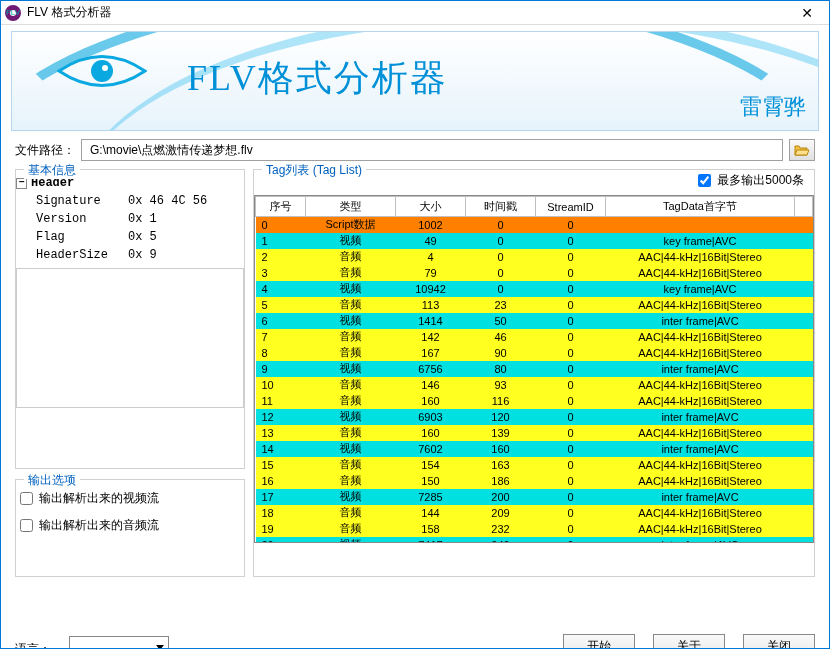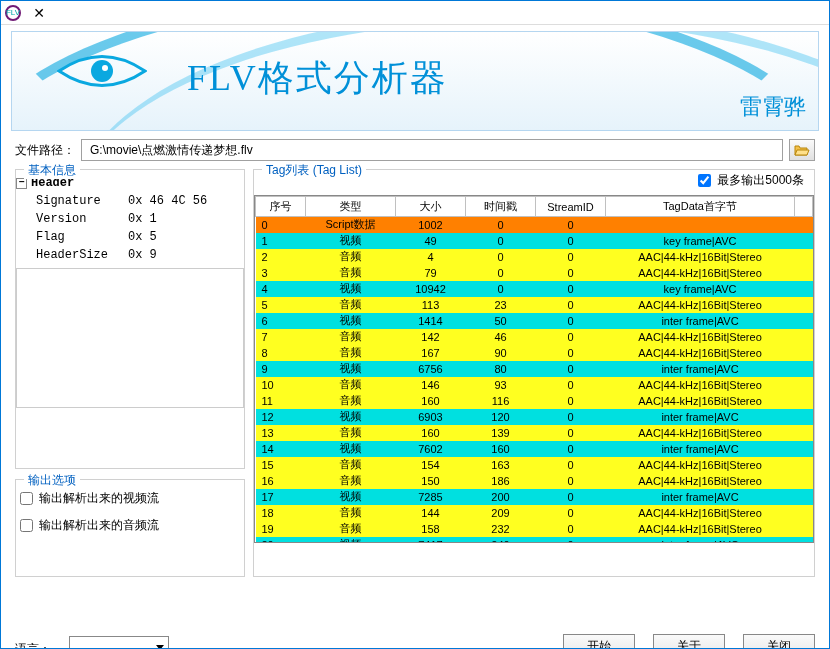--- a/index.html
+++ b/index.html
@@ -17,25 +17,26 @@
   .titlebar {
     height: 24px;
     background: #fff;
     display: flex;
     align-items: center;
     padding: 0 4px;
     border-bottom: 1px solid #ddd;
   }
   .titlebar-icon {
     width: 16px; height: 16px;
-    border: 2px solid #701a75;
+    border: 5px solid #701a75;
     border-radius: 50%;
     display: inline-flex;
     align-items: center; justify-content: center;
     font-size: 8px; color: #0aa;
+    margin-right: 6px;
   }
   .titlebar-title { flex: 1; }
   .titlebar-close {
     width: 36px; height: 24px;
     display: flex; align-items: center; justify-content: center;
     font-size: 14px; cursor: pointer;
   }
   .banner {
     margin: 6px 10px;
     height: 100px;
@@ -229,20 +230,21 @@
     display: inline-flex; align-items: center; justify-content: center;
     cursor: pointer;
     margin-top: 47px;
   }
 </style>
 </head>
 <body>
 
 <div class="titlebar">
   <span class="titlebar-icon">FLV</span>
+  <span class="titlebar-title">FLV 格式分析器</span>
   <div class="titlebar-close">✕</div>
 </div>
 
 <div class="banner">
   <div class="banner-arc"></div>
   <div class="banner-arc2"></div>
   <svg class="banner-eye" viewBox="0 0 90 42">
     <path d="M2 21 Q45 -8 88 21 Q45 50 2 21 Z" fill="none" stroke="#0aa8e0" stroke-width="3"></path>
     <circle cx="45" cy="21" r="11" fill="#0aa8e0"></circle>
     <circle cx="48" cy="18" r="3" fill="#fff"></circle>

